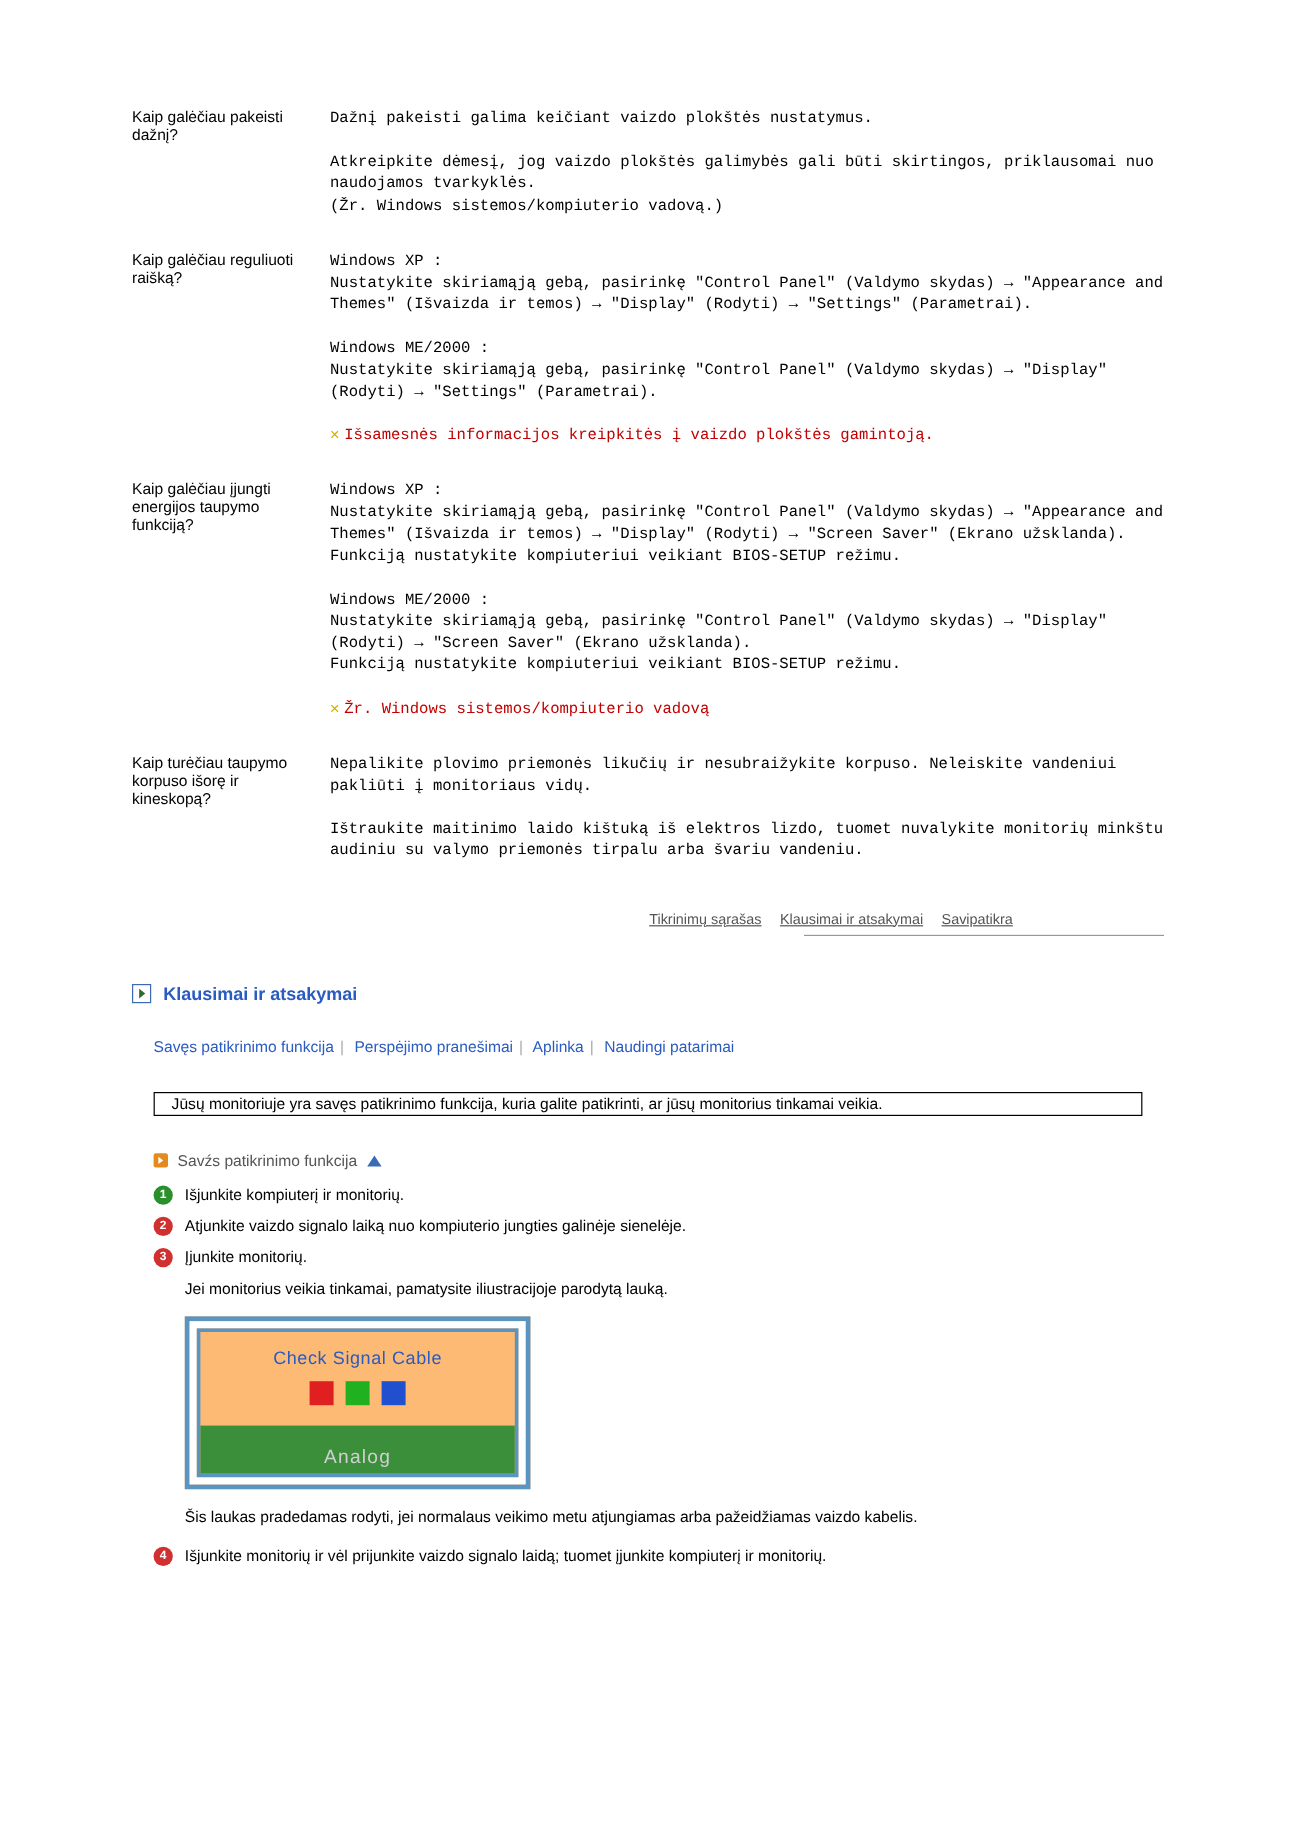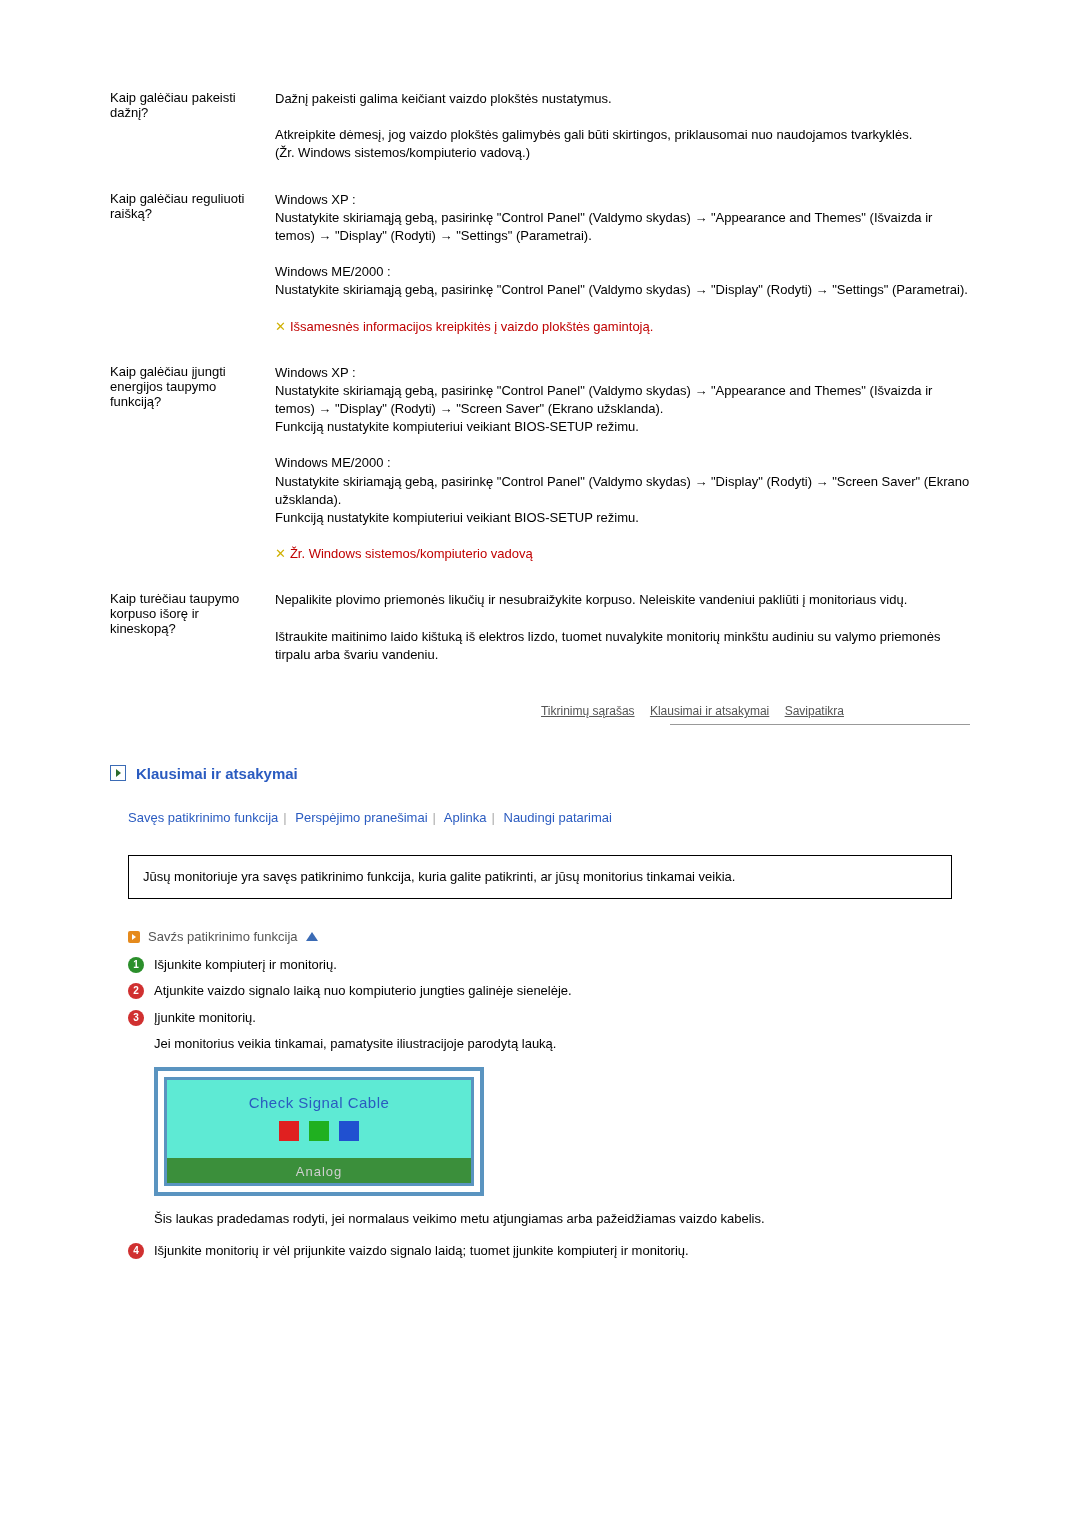--- a/index.html
+++ b/index.html
@@ -15,20 +15,21 @@
     display: flex;
     margin-bottom: 28px;
   }
   .faq-q {
     width: 165px;
     flex-shrink: 0;
     padding-right: 10px;
   }
   .faq-a {
     flex: 1;
+    font-family: Liberation Mono, monospace;
   }
   .faq-a p {
     margin-bottom: 18px;
     line-height: 1.4;
   }
   .faq-a p:last-child { margin-bottom: 0; }
   .note-line {
     color: #c00000;
   }
   .note-x {
@@ -77,21 +78,21 @@
     font-size: 15px;
   }
   .sublinks {
     margin: 0 0 30px 18px;
     color: #2a5bc0;
     font-size: 13px;
   }
   .sublinks .sep { color: #aaa; margin: 0 5px; }
   .notice-box {
     border: 1px solid #000;
-    padding: 12px 14px;
+    padding: 0 14px;
     margin: 18px 18px 30px 18px;
     line-height: 1.4;
   }
   .subsection {
     margin-left: 18px;
     margin-bottom: 12px;
     display: flex;
     align-items: center;
     font-weight: normal;
     color: #555;
@@ -145,24 +146,24 @@
   .b1 { background: #2b8f2b; }
   .b2 { background: #d03030; }
   .b3 { background: #d03030; }
   .b4 { background: #d03030; }
   .sub-para {
     margin: 4px 0 14px 26px;
     line-height: 1.4;
     margin-left: 44px;
   }
   .monitor-box {
-    width: 330px;
+    width: 288px;
     border: 4px solid #5a94c0;
     margin: 8px 0 14px 44px;
-    background: #5eead4;
+    background: #fdba74;
   }
   .monitor-inner {
     border: 6px solid #fff;
   }
   .monitor-content {
     border: 3px solid #5a94c0;
     padding: 14px 0 0 0;
     text-align: center;
   }
   .check-text {
@@ -177,22 +178,22 @@
     width: 20px;
     height: 20px;
     margin: 0 3px;
   }
   .rgb-r { background: #e02020; }
   .rgb-g { background: #20b020; }
   .rgb-b { background: #2050d0; }
   .analog-bar {
     background: #3b8f3b;
     color: #d0d0d0;
-    font-size: 13px;
-    padding: 6px 0 4px 0;
+    font-size: 16px;
+    padding: 18px 0 4px 0;
     letter-spacing: 1px;
   }
 </style>
 </head>
 <body>
 
 <div class="faq-row">
   <div class="faq-q">Kaip galėčiau pakeisti dažnį?</div>
   <div class="faq-a">
     <p>Dažnį pakeisti galima keičiant vaizdo plokštės nustatymus.</p>

